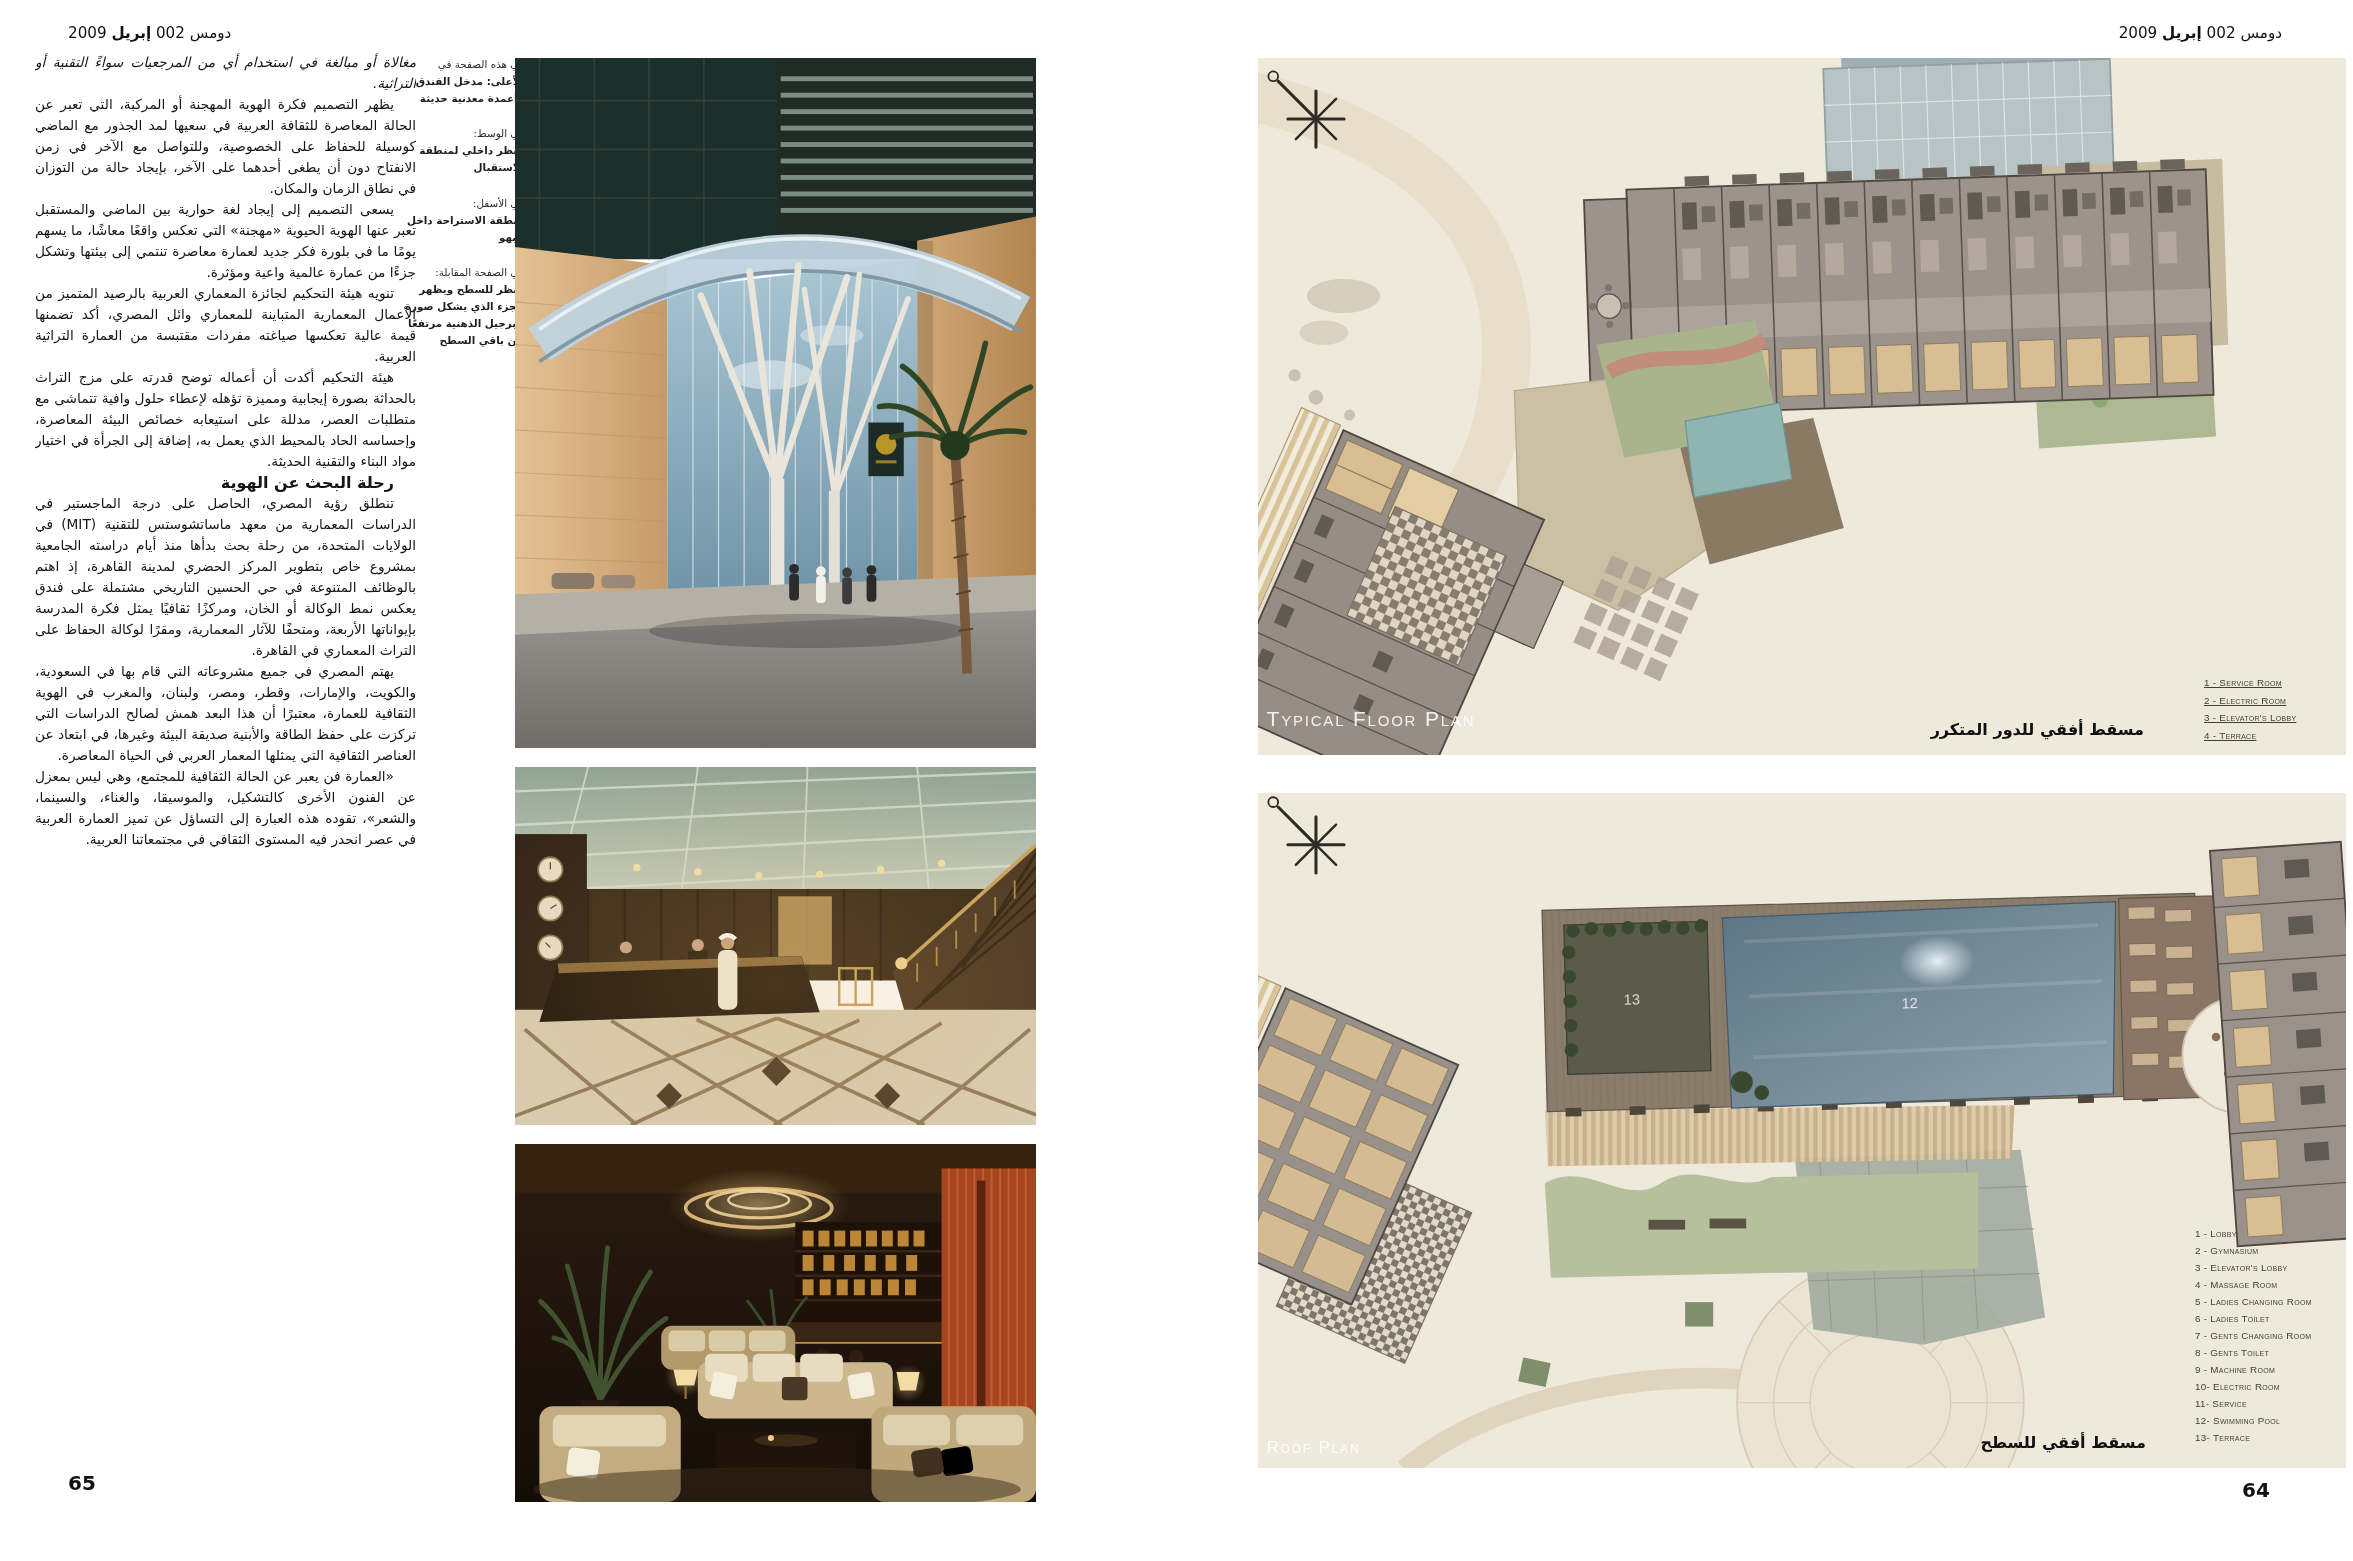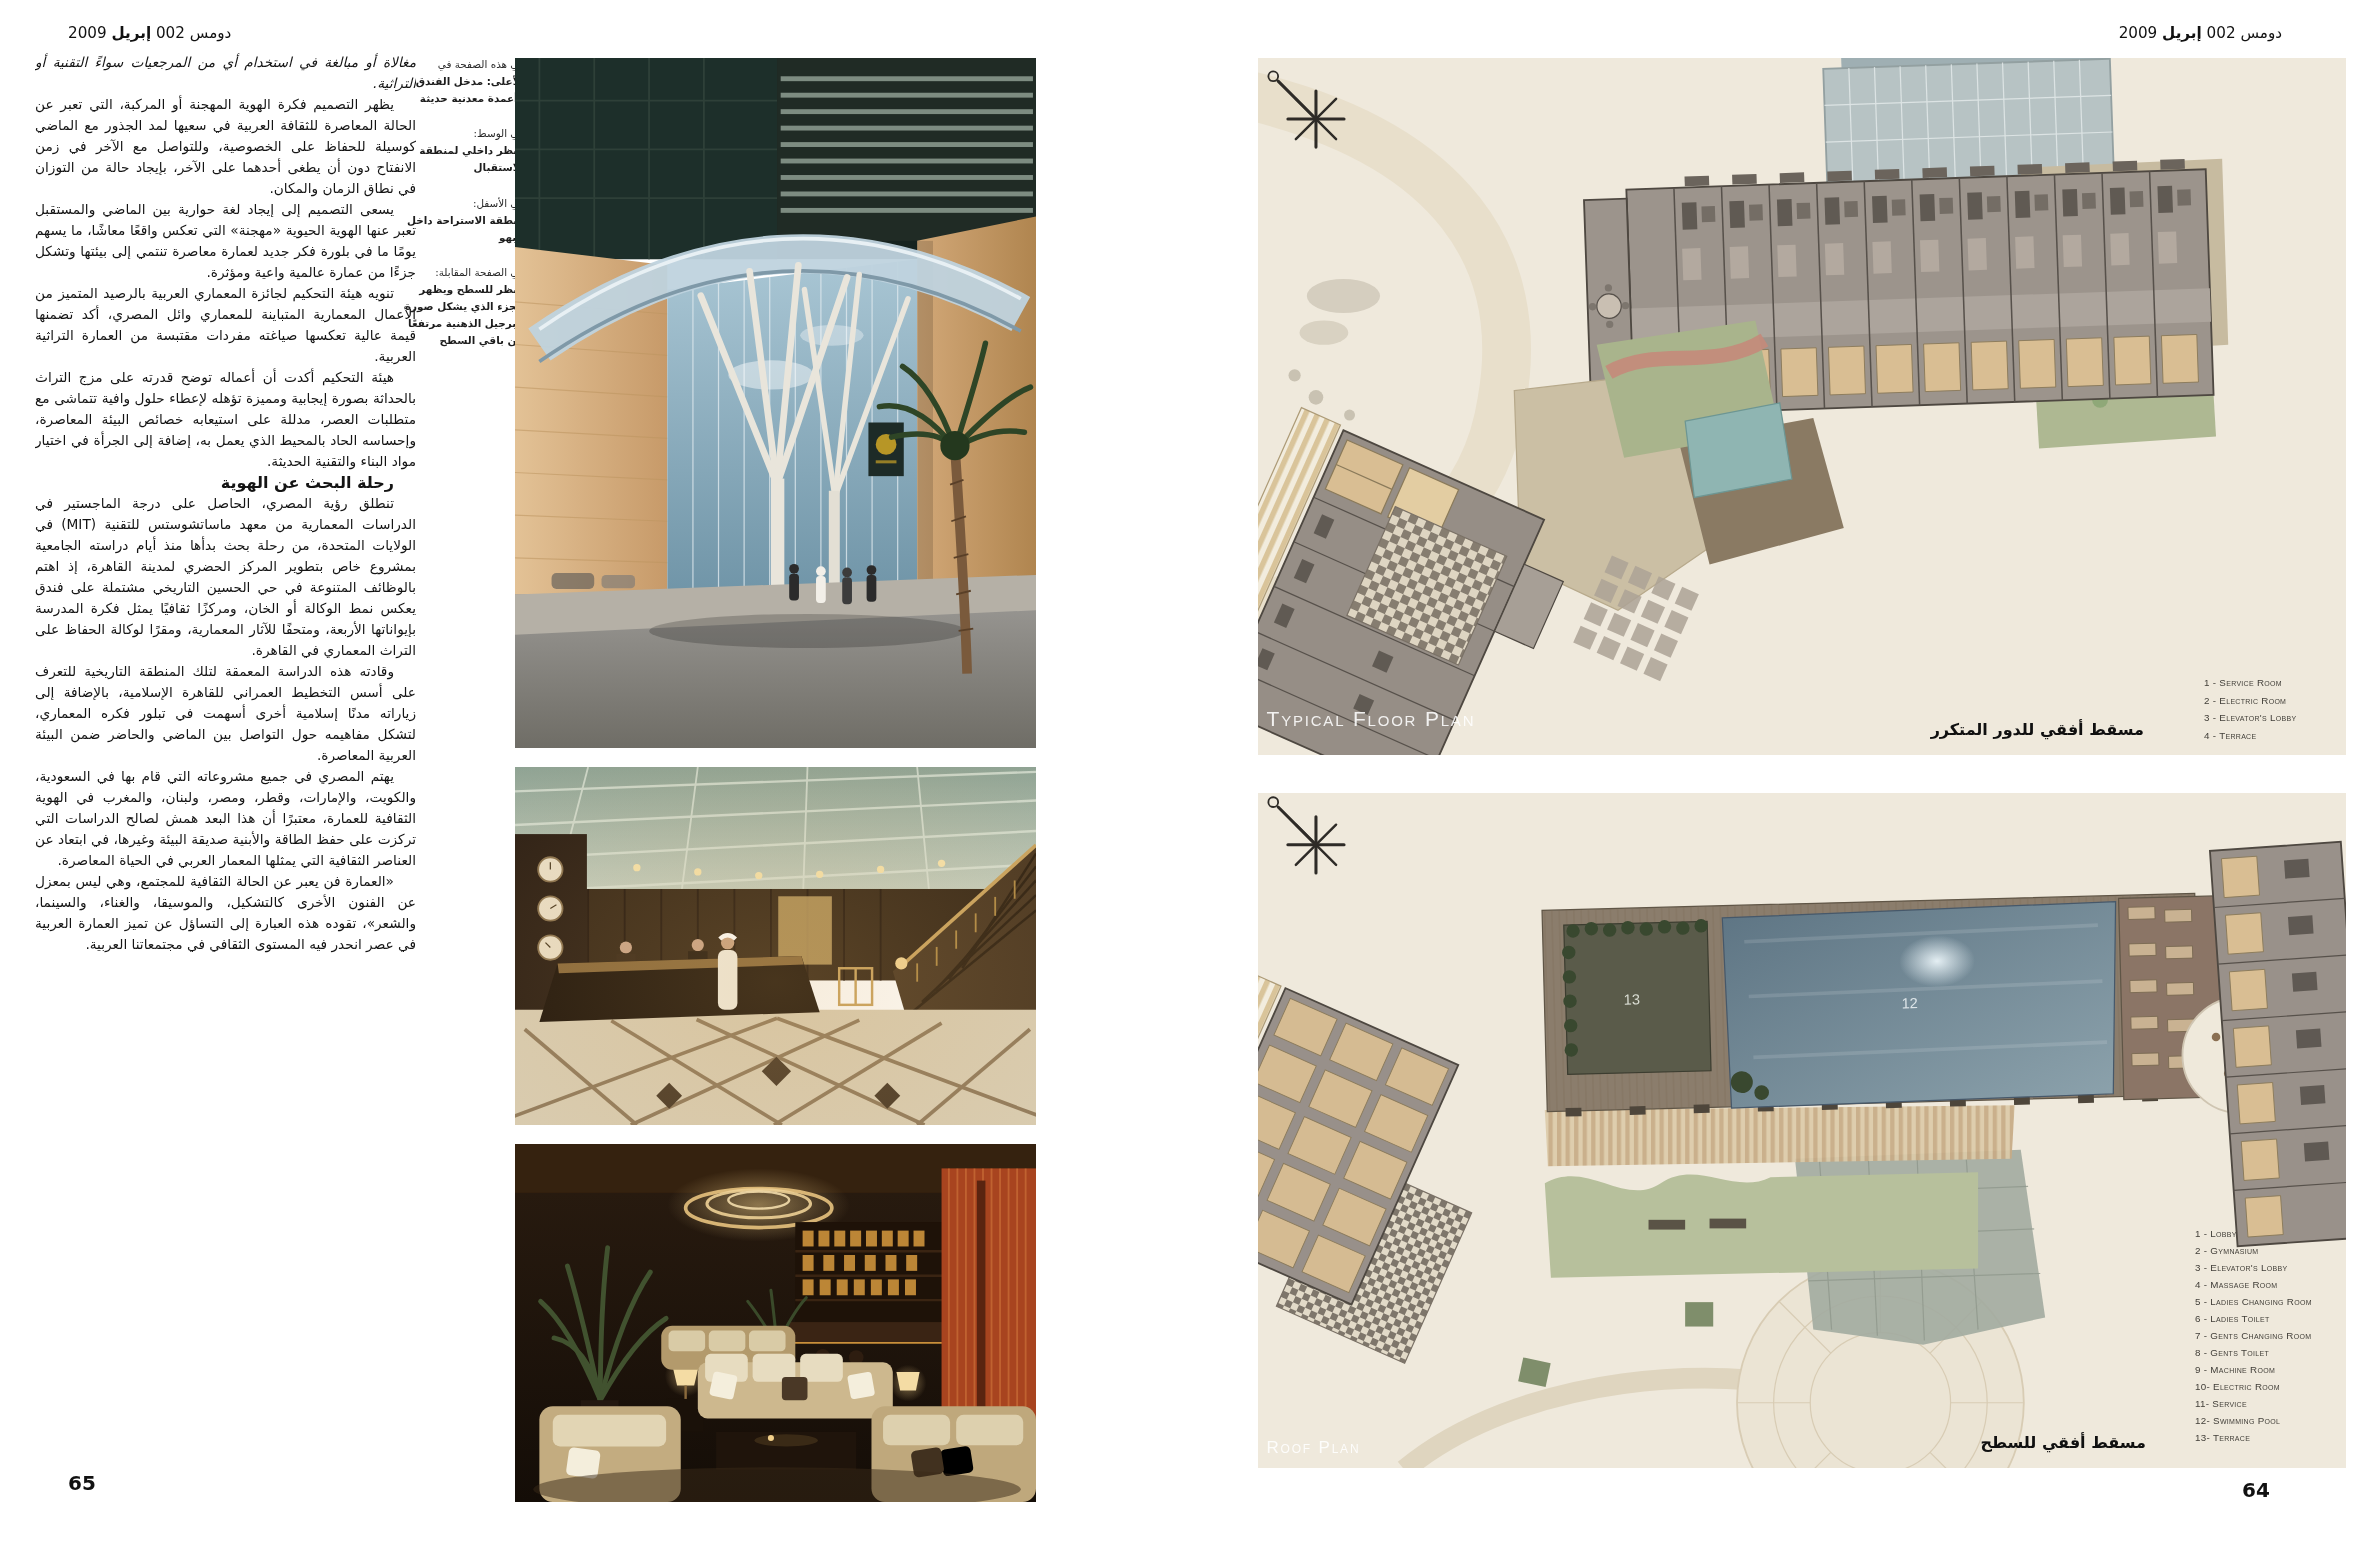--- a/index.html
+++ b/index.html
@@ -40,21 +40,21 @@
   .plan svg.drawing{position:absolute;left:0;top:0;width:100%;height:100%;}
 
   .plan-label{position:absolute;left:8.5px;font-family:"Liberation Sans",sans-serif;
               font-variant:small-caps;letter-spacing:1.8px;color:rgba(255,255,255,.88);}
   #plan-typical .plan-label{bottom:24.4px;font-size:21px;}
   #plan-roof .plan-label{bottom:9.8px;font-size:17px;}
 
   .legend{position:absolute;font-family:"Liberation Sans",sans-serif;font-variant:small-caps;
           letter-spacing:0.3px;color:#43403a;font-size:9.8px;}
   #plan-typical .legend{left:946px;top:616px;}
-  #plan-typical .legend div{line-height:17.7px;}
+  #plan-typical .legend div{line-height:17.7px;text-decoration:underline;}
   #plan-roof .legend{left:937px;top:432px;}
   #plan-roof .legend div{line-height:17px;}
 
   .plan-caption-ar{position:absolute;direction:rtl;font-weight:700;font-size:16px;color:#101010;white-space:nowrap;}
   #plan-typical .plan-caption-ar{right:202px;top:662px;}
   #plan-roof .plan-caption-ar{right:200px;top:640px;}
 
   
   .pagenum{position:absolute;font-weight:700;font-size:20px;color:#111;}
   #pn-65{left:68px;top:1471px;text-align:center;}
@@ -73,21 +73,20 @@
   </div>
 
   <div class="article">
     <p class="no-indent">مغالاة أو مبالغة في استخدام أي من المرجعيات سواءً التقنية أو التراثية.</p>
     <p>يظهر التصميم فكرة الهوية المهجنة أو المركبة، التي تعبر عن الحالة المعاصرة للثقافة العربية في سعيها لمد الجذور مع الماضي كوسيلة للحفاظ على الخصوصية، وللتواصل مع الآخر في زمن الانفتاح دون أن يطغى أحدهما على الآخر، بإيجاد حالة من التوزان في نطاق الزمان والمكان.</p>
     <p>يسعى التصميم إلى إيجاد لغة حوارية بين الماضي والمستقبل تعبر عنها الهوية الحيوية «مهجنة» التي تعكس واقعًا معاشًا، ما يسهم يومًا ما في بلورة فكر جديد لعمارة معاصرة تنتمي إلى بيئتها وتشكل جزءًا من عمارة عالمية واعية ومؤثرة.</p>
     <p>تنويه هيئة التحكيم لجائزة المعماري العربية بالرصيد المتميز من الأعمال المعمارية المتباينة للمعماري وائل المصري، أكد تضمنها قيمة عالية تعكسها صياغته مفردات مقتبسة من العمارة التراثية العربية.</p>
     <p>هيئة التحكيم أكدت أن أعماله توضح قدرته على مزج التراث بالحداثة بصورة إيجابية ومميزة تؤهله لإعطاء حلول وافية تتماشى مع متطلبات العصر، مدللة على استيعابه خصائص البيئة المعاصرة، وإحساسه الحاد بالمحيط الذي يعمل به، إضافة إلى الجرأة في اختيار مواد البناء والتقنية الحديثة.</p>
     <h3>رحلة البحث عن الهوية</h3>
     <p>تنطلق رؤية المصري، الحاصل على درجة الماجستير في الدراسات المعمارية من معهد ماساتشوستس للتقنية (MIT) في الولايات المتحدة، من رحلة بحث بدأها منذ أيام دراسته الجامعية بمشروع خاص بتطوير المركز الحضري لمدينة القاهرة، إذ اهتم بالوظائف المتنوعة في حي الحسين التاريخي مشتملة على فندق يعكس نمط الوكالة أو الخان، ومركزًا ثقافيًا يمثل فكرة المدرسة بإيواناتها الأربعة، ومتحفًا للآثار المعمارية، ومقرًا لوكالة الحفاظ على التراث المعماري في القاهرة.</p>
-    <p>وقادته هذه الدراسة المعمقة لتلك المنطقة التاريخية للتعرف على أسس التخطيط العمراني للقاهرة الإسلامية، بالإضافة إلى زياراته مدنًا إسلامية أخرى أسهمت في تبلور فكره المعماري، لتشكل مفاهيمه حول التواصل بين الماضي والحاضر ضمن البيئة العربية المعاصرة.</p>
     <p>يهتم المصري في جميع مشروعاته التي قام بها في السعودية، والكويت، والإمارات، وقطر، ومصر، ولبنان، والمغرب في الهوية الثقافية للعمارة، معتبرًا أن هذا البعد همش لصالح الدراسات التي تركزت على حفظ الطاقة والأبنية صديقة البيئة وغيرها، في ابتعاد عن العناصر الثقافية التي يمثلها المعمار العربي في الحياة المعاصرة.</p>
     <p>«العمارة فن يعبر عن الحالة الثقافية للمجتمع، وهي ليس بمعزل عن الفنون الأخرى كالتشكيل، والموسيقا، والغناء، والسينما، والشعر»، تقوده هذه العبارة إلى التساؤل عن تميز العمارة العربية في عصر انحدر فيه المستوى الثقافي في مجتمعاتنا العربية.</p>
   </div>
 
   <div class="captions">
     <div class="cap">
       <span class="intro">في هذه الصفحة في</span>
       <span class="desc">الأعلى: مدخل الفندق وأعمدة معدنية حديثة</span>
     </div>
     <div class="cap">

